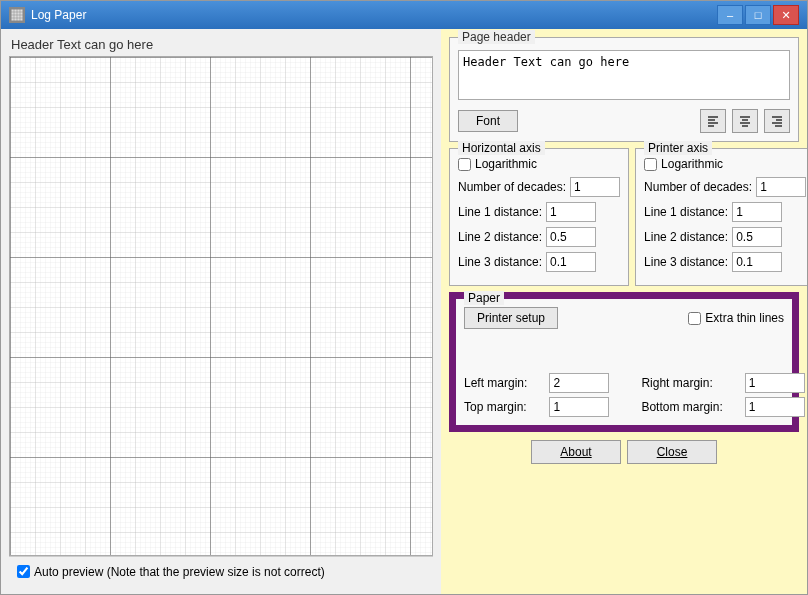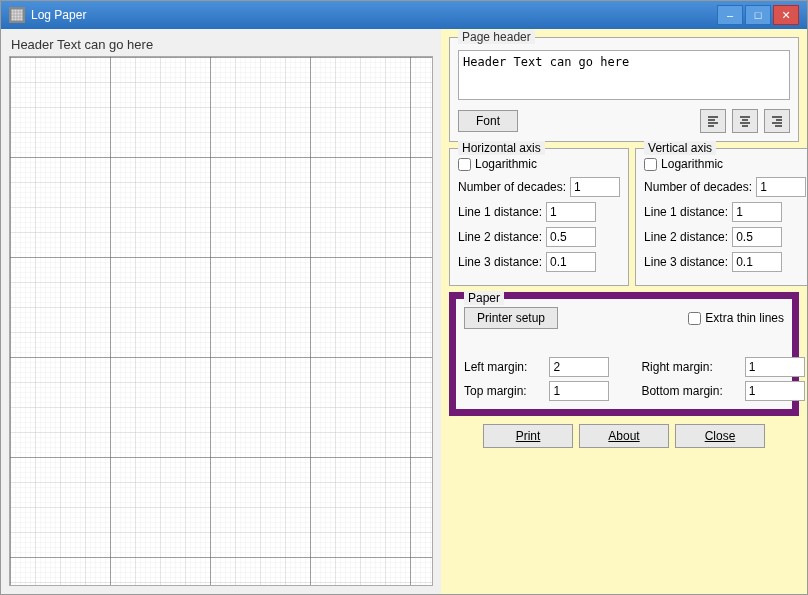--- a/index.html
+++ b/index.html
@@ -297,21 +297,21 @@
     .paper-info {
       font-size: 12px;
       line-height: 1.6;
     }
 
     .margin-grid {
       display: grid;
       grid-template-columns: auto 70px auto 70px;
       gap: 4px 22px;
       align-items: center;
-      margin-top: 4px;
+      margin-top: 20px;
     }
 
     .margin-grid label {
       font-size: 12px;
       white-space: nowrap;
     }
 
     .units-group {
       border: 1px solid #aaa;
       padding: 8px;
@@ -405,20 +405,26 @@
             </pattern>
             <pattern id="bigGrid" width="100" height="100" patternUnits="userSpaceOnUse">
               <rect width="100" height="100" fill="url(#medGrid)"></rect>
               <path d="M 100 0 L 0 0 0 100" fill="none" stroke="#555" stroke-width="1"></path>
             </pattern>
           </defs>
           <rect width="100%" height="100%" fill="url(#bigGrid)"></rect>
         </svg>
       </div>
 
+      <div class="bottom-bar">
+        <div class="auto-preview-check">
+          <input type="checkbox" checked="" id="autoPreview" style="">
+          <label for="autoPreview">Auto preview (Note that the preview size is not correct)</label>
+        </div>
+      </div>
     </div>
 
     <div class="right-panel">
 
       <div class="group-box page-header-group">
         <span class="group-label">Page header</span>
         <textarea class="header-input" style="">Header Text can go here</textarea>
         <div class="header-toolbar">
           <button class="btn">Font</button>
           <div style="flex:1"></div>
@@ -474,21 +480,21 @@
             <input type="text" class="field-input" value="0.5" style="">
           </div>
 
           <div class="field-row">
             <label>Line 3 distance:</label>
             <input type="text" class="field-input" value="0.1" style="">
           </div>
         </div>
 
         <div class="axis-group">
-          <span class="axis-label">Vertical axis</span>
+          <span class="axis-label">Printer axis</span>
 
           <div class="checkbox-row">
             <input type="checkbox" id="vLog" style="">
             <label for="vLog">Logarithmic</label>
           </div>
 
           <div class="field-row">
             <label>Number of decades:</label>
             <input type="text" class="field-input" value="1" style="">
           </div>
@@ -536,23 +542,20 @@
           <input type="text" class="field-input" style="width: 60px;" value="1">
 
           <label>Bottom margin:</label>
           <input type="text" class="field-input" style="width: 60px;" value="1">
         </div>
       </div>
 
 
       <div class="action-row">
         <button class="action-btn">
-          <span class="underline">Print</span>
-        </button>
-        <button class="action-btn">
           <span class="underline">About</span>
         </button>
         <button class="action-btn">
           <span class="underline">Close</span>
         </button>
       </div>
 
     </div>
   </div>
 </div>

